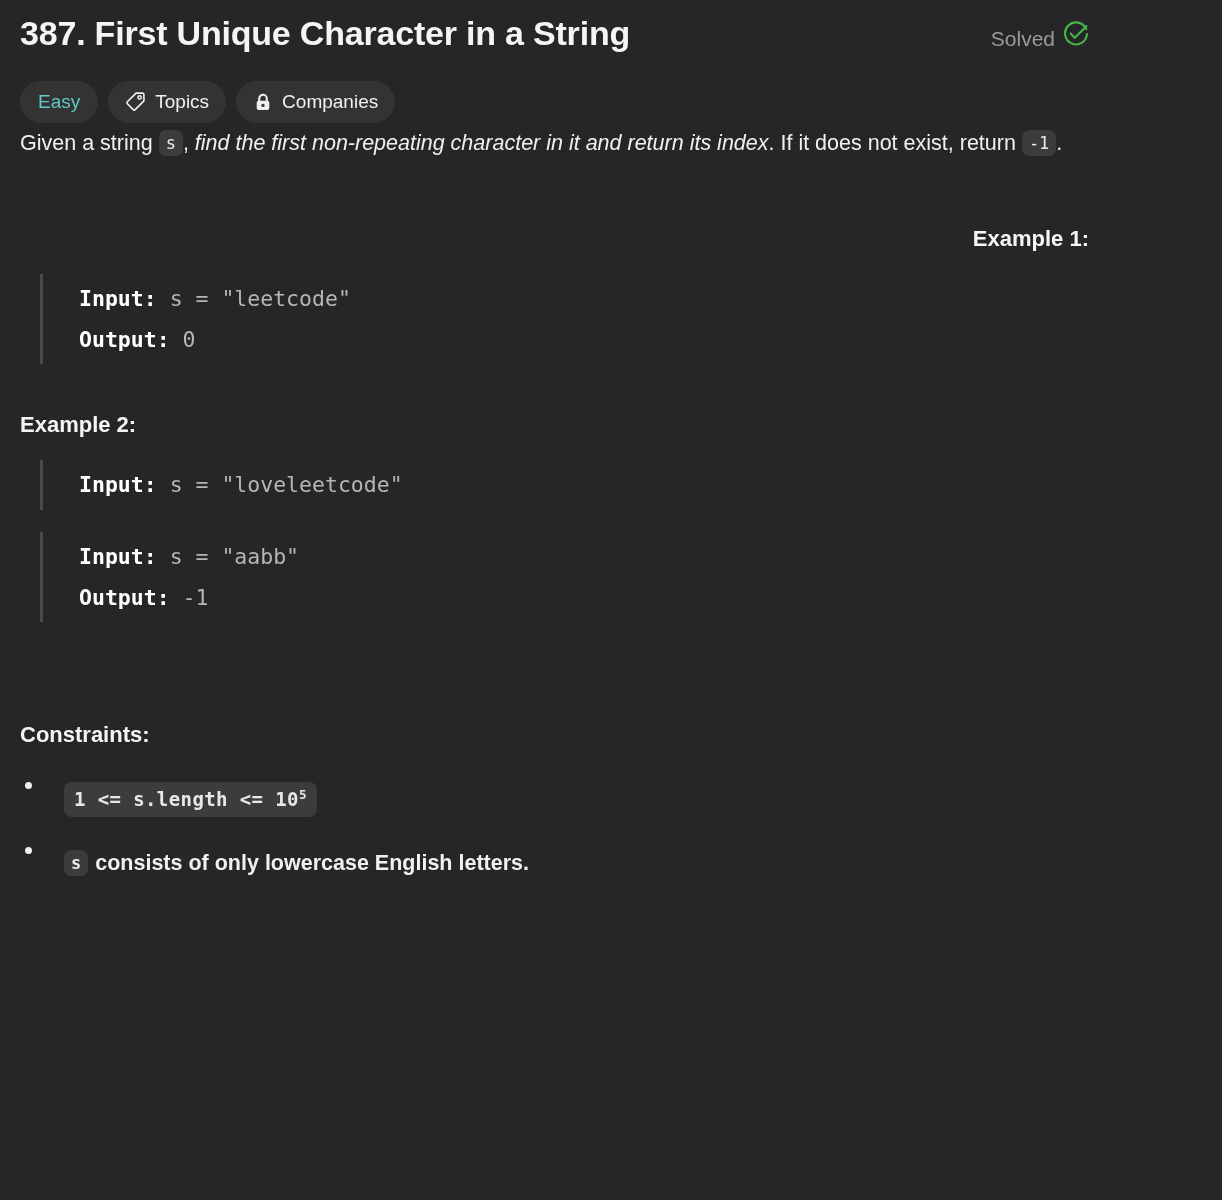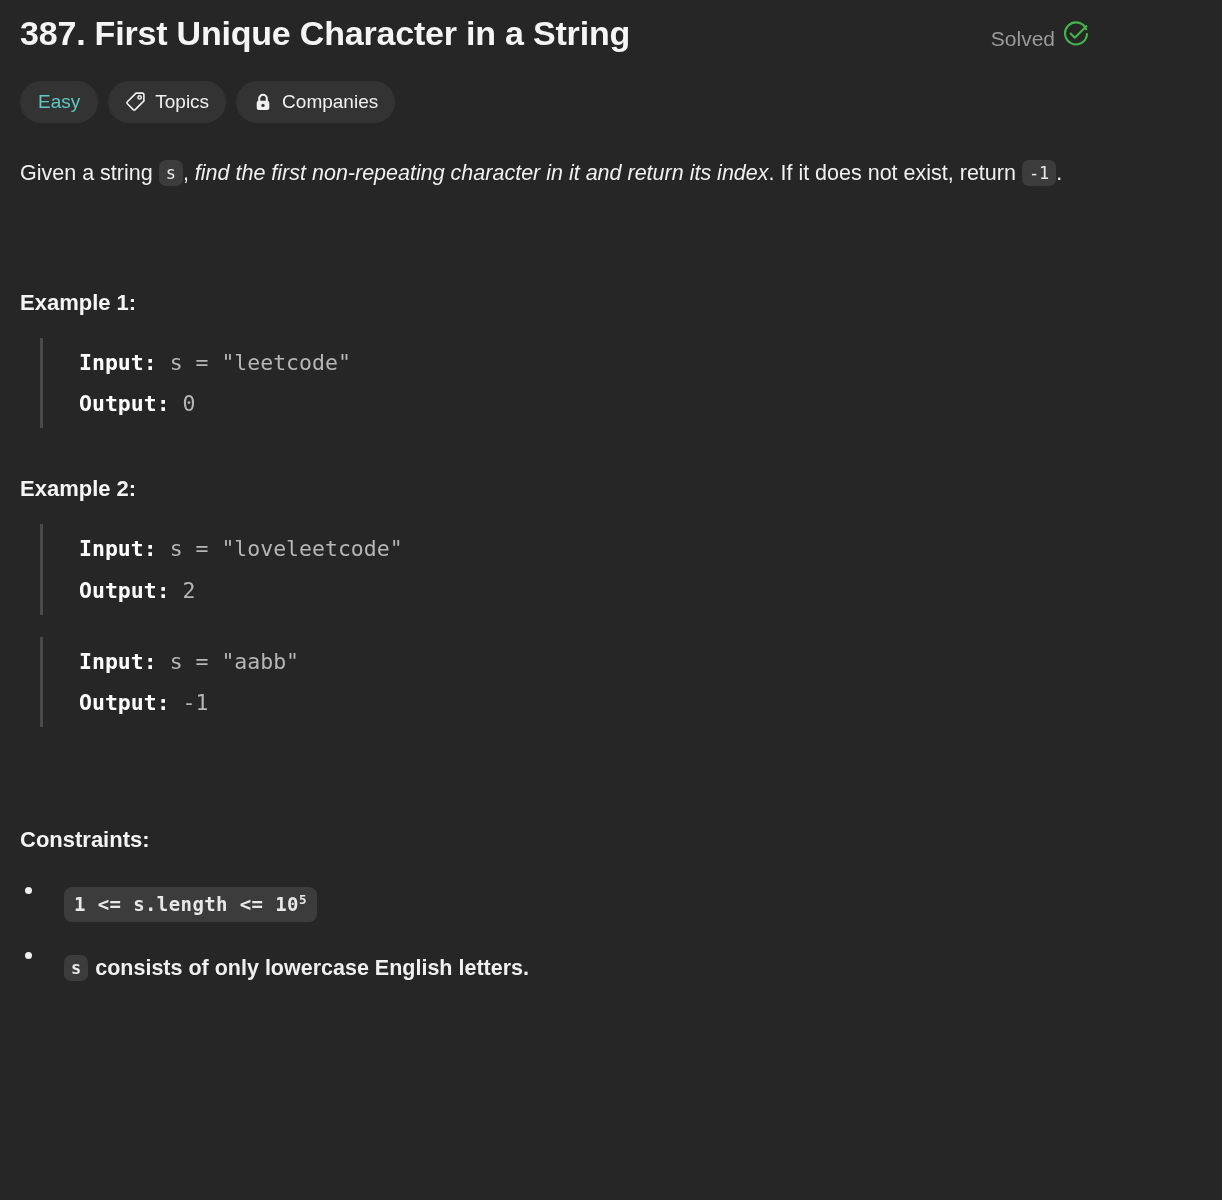--- a/index.html
+++ b/index.html
@@ -75,21 +75,20 @@
     cursor: pointer;
   }
   .badge.difficulty {
     color: #5fc8c2;
     padding: 0 18px;
   }
   .badge .bicon { display: flex; align-items: center; }
 
   
   .description {
-    margin-top: 30px;
     font-size: 21.5px;
     line-height: 1.92;
     color: #f0f0f0;
     max-width: 1180px;
   }
   .description em {
     font-style: italic;
   }
 
   
@@ -117,21 +116,21 @@
     line-height: 0;
   }
 
   
   .example-heading {
     font-size: 22px;
     font-weight: bold;
     color: #f5f5f5;
     margin-top: 0;
   }
-  #ex1-heading { margin-top: 96px; }
+  #ex1-heading { margin-top: 62px; text-align: right; }
   .example-heading.subsequent { margin-top: 48px; }
 
   .example-block {
     margin-top: 22px;
     margin-left: 20px;
     border-left: 3px solid #4a4a4a;
     padding: 4px 0 4px 36px;
   }
   .example-line {
     font-family: "DejaVu Sans Mono", monospace;
@@ -240,21 +239,20 @@
 
   <h3 class="example-heading" id="ex1-heading">Example 1:</h3>
   <div class="example-block">
     <div class="example-line"><b>Input:</b> <span>s = "leetcode"</span></div>
     <div class="example-line"><b>Output:</b> <span>0</span></div>
   </div>
 
   <h3 class="example-heading subsequent">Example 2:</h3>
   <div class="example-block">
     <div class="example-line"><b>Input:</b> <span>s = "loveleetcode"</span></div>
-    <div class="example-line"><b>Output:</b> <span>2</span></div>
   </div>
 
   <div class="example-block">
     <div class="example-line"><b>Input:</b> <span>s = "aabb"</span></div>
     <div class="example-line"><b>Output:</b> <span>-1</span></div>
   </div>
 
   <h3 class="constraints-heading">Constraints:</h3>
   <ul class="constraint-list">
 

